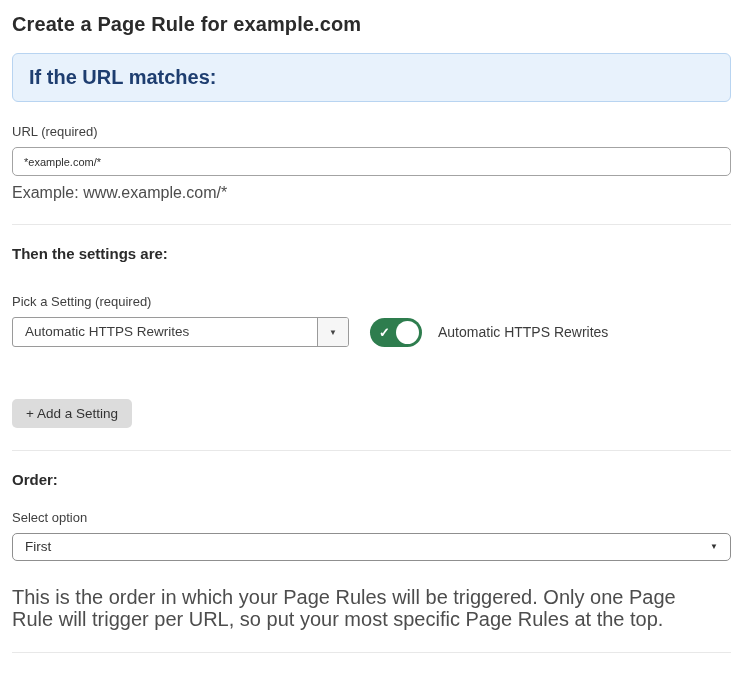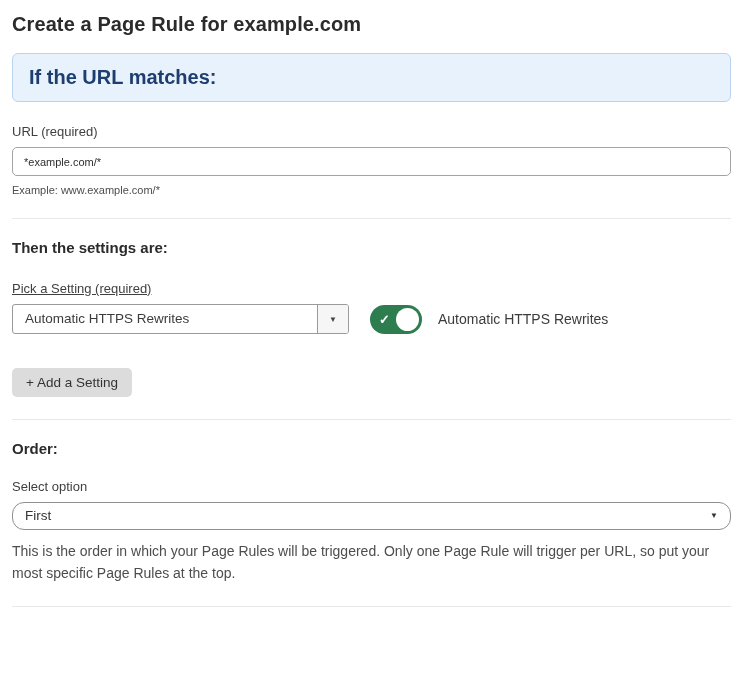--- a/index.html
+++ b/index.html
@@ -54,36 +54,36 @@
     height: 29px;
     border: 1px solid #a3a3a3;
     border-radius: 5px;
     padding: 0 11px;
     font-size: 11px;
     color: #2e2e2e;
     font-family: inherit;
     background: #fff;
   }
   .helper {
-    font-size: 11px;
+    font-size: 16px;
     color: #4d4d4d;
     margin-top: 8px;
   }
   .divider {
     border: none;
     border-top: 1px solid #e8e8e8;
     margin: 22px 0 0;
   }
   .section-heading {
     font-size: 15px;
     font-weight: bold;
     color: #2b2b2b;
     margin: 20px 0 0;
   }
-  .setting-label { margin-top: 25px; text-decoration: underline; }
+  .setting-label { margin-top: 32px; }
   .setting-row {
     display: flex;
     align-items: center;
     margin-top: 8px;
   }
   .setting-select {
     display: flex;
     width: 337px;
     height: 30px;
     border: 1px solid #9a9a9a;
@@ -139,60 +139,60 @@
     height: 23px;
     border-radius: 50%;
     background: #ffffff;
   }
   .toggle-label {
     margin-left: 16px;
     font-size: 14px;
     color: #3c3c3c;
   }
   .add-setting-btn {
-    margin-top: 34px;
+    margin-top: 52px;
     background: #dcdcdc;
     border: none;
     border-radius: 5px;
     height: 29px;
     padding: 0 14px;
     font-size: 13.5px;
     color: #333333;
     font-family: inherit;
     cursor: pointer;
   }
   .order-select {
     position: relative;
     margin-top: 8px;
     width: 100%;
     height: 28px;
     line-height: 26px;
     border: 1px solid #8f8f8f;
-    border-radius: 12px;
+    border-radius: 5px;
     padding: 0 12px;
     font-size: 13.5px;
     color: #333333;
     background: #fff;
     cursor: pointer;
   }
   .order-select-arrow {
     position: absolute;
     right: 12px;
     top: 0;
     height: 100%;
     display: flex;
     align-items: center;
     font-size: 8px;
     color: #333;
   }
   .order-helper {
-    font-size: 14px;
+    font-size: 20px;
     color: #4d4d4d;
     line-height: 22px;
-    margin-top: 10px;
+    margin-top: 25px;
     max-width: 700px;
   }
 </style>
 </head>
 <body>
 
 
 
 <h1 class="page-title">Create a Page Rule for example.com</h1>
 

